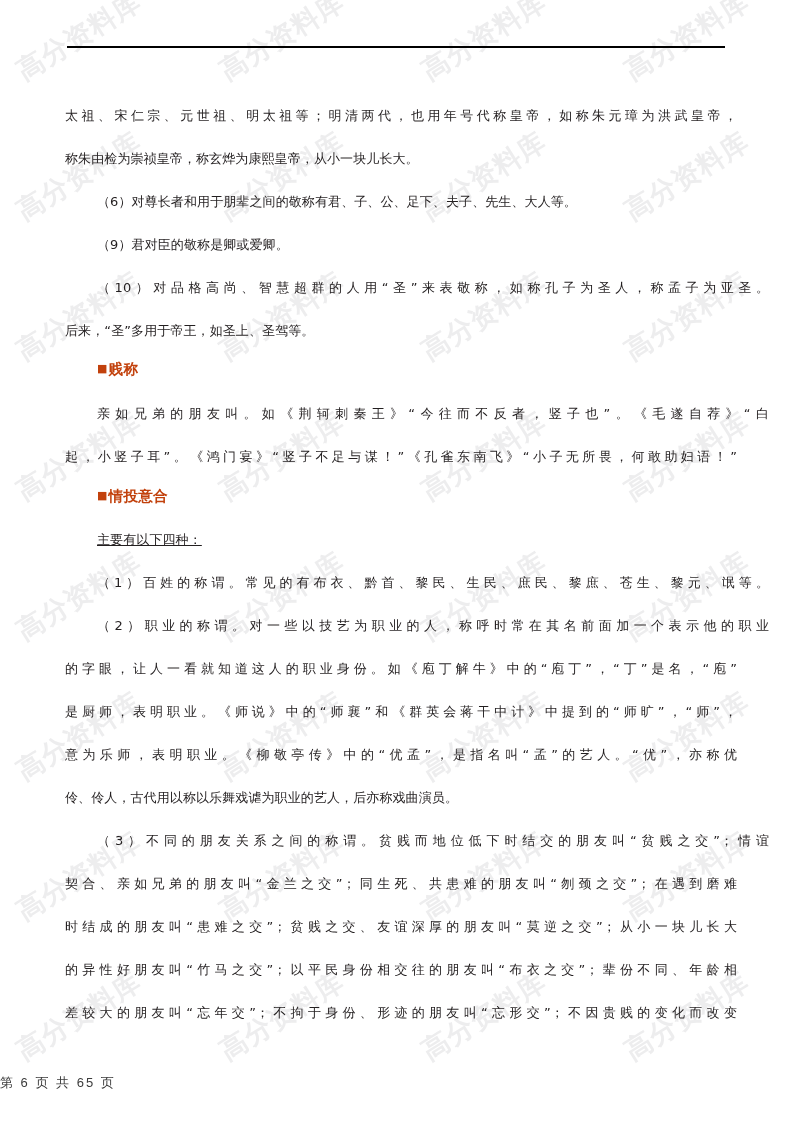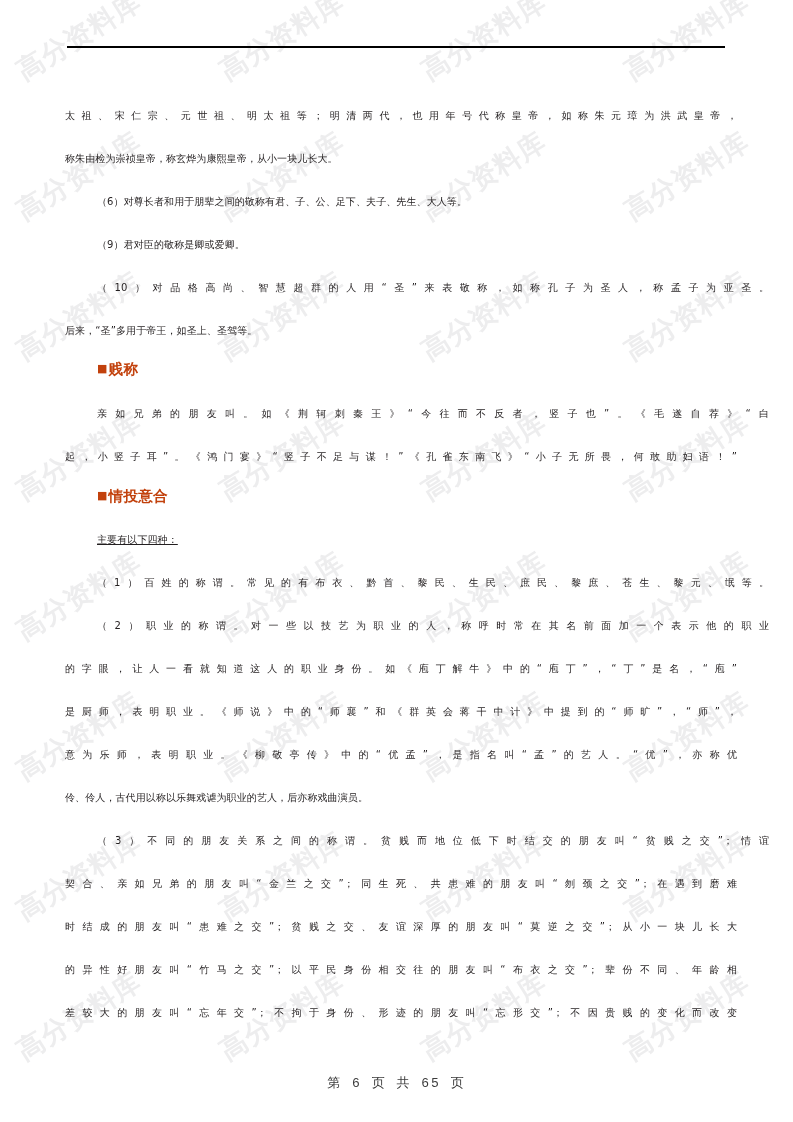--- a/index.html
+++ b/index.html
@@ -53,21 +53,21 @@
     left: 0;
     top: 0;
     width: 793px;
     z-index: 3;
   }
   .line {
     position: absolute;
     left: 65px;
     width: 672px;
     color: #231f20;
-    font-size: 10px;
+    font-size: 13px;
     line-height: 20px;
     white-space: nowrap;
     letter-spacing: 0.1px;
   }
   .line.indent {
     text-indent: 0;
     padding-left: 32px;
   }
   .line.justify {
     white-space: normal;
@@ -89,22 +89,22 @@
     vertical-align: 2px;
     margin-right: 1px;
   }
 
   
   #page-footer {
     position: absolute;
     left: 0;
     top: 1074px;
     width: 793px;
-    text-align: center;
-    font-family: Liberation Mono, monospace;
+    text-align: left;
+    font-family: Liberation Sans, sans-serif;
     font-size: 13px;
     color: #3b3b3b;
     letter-spacing: 2px;
     z-index: 3;
   }
 </style>
 </head>
 <body>
 
 <div id="page">

